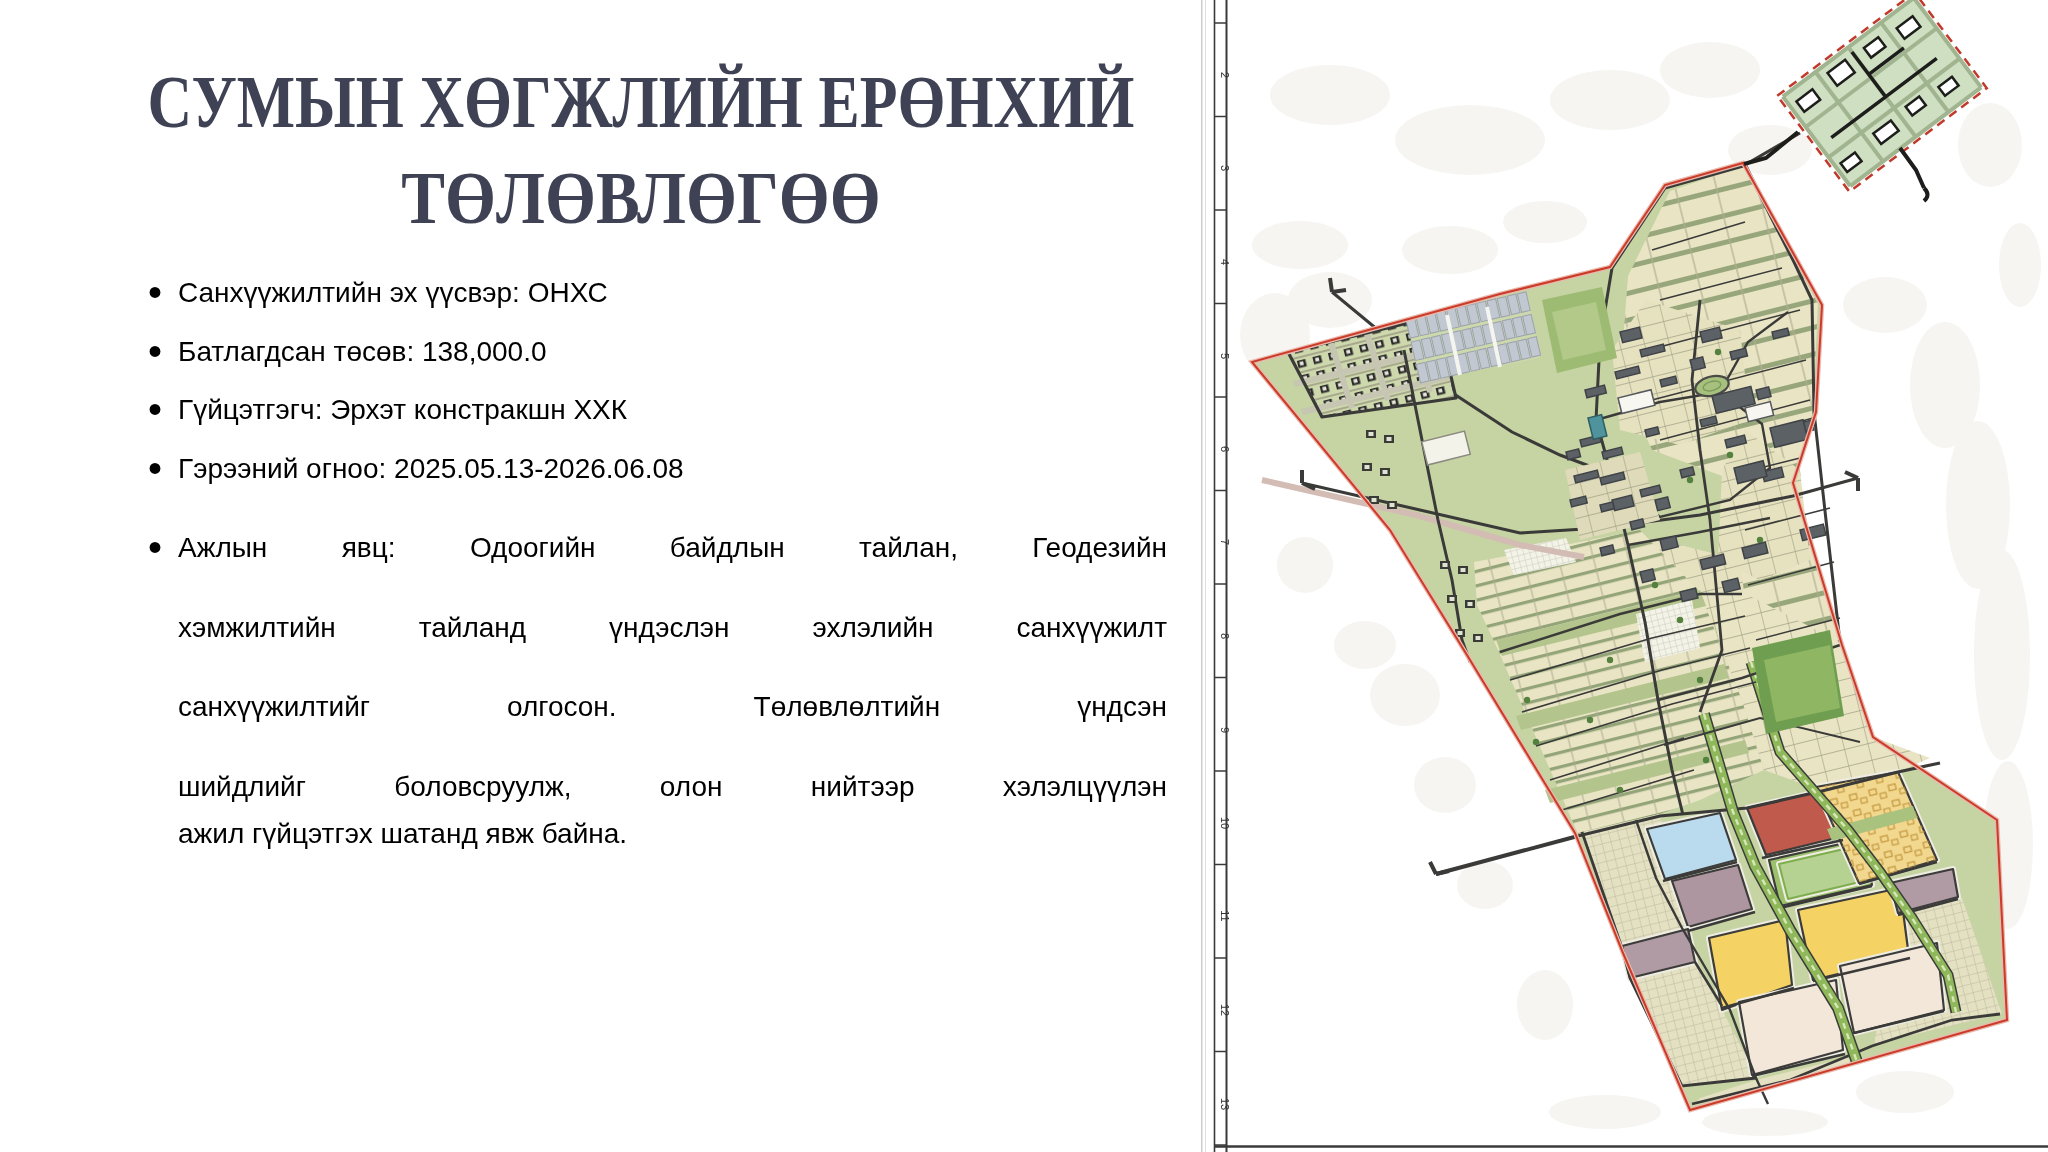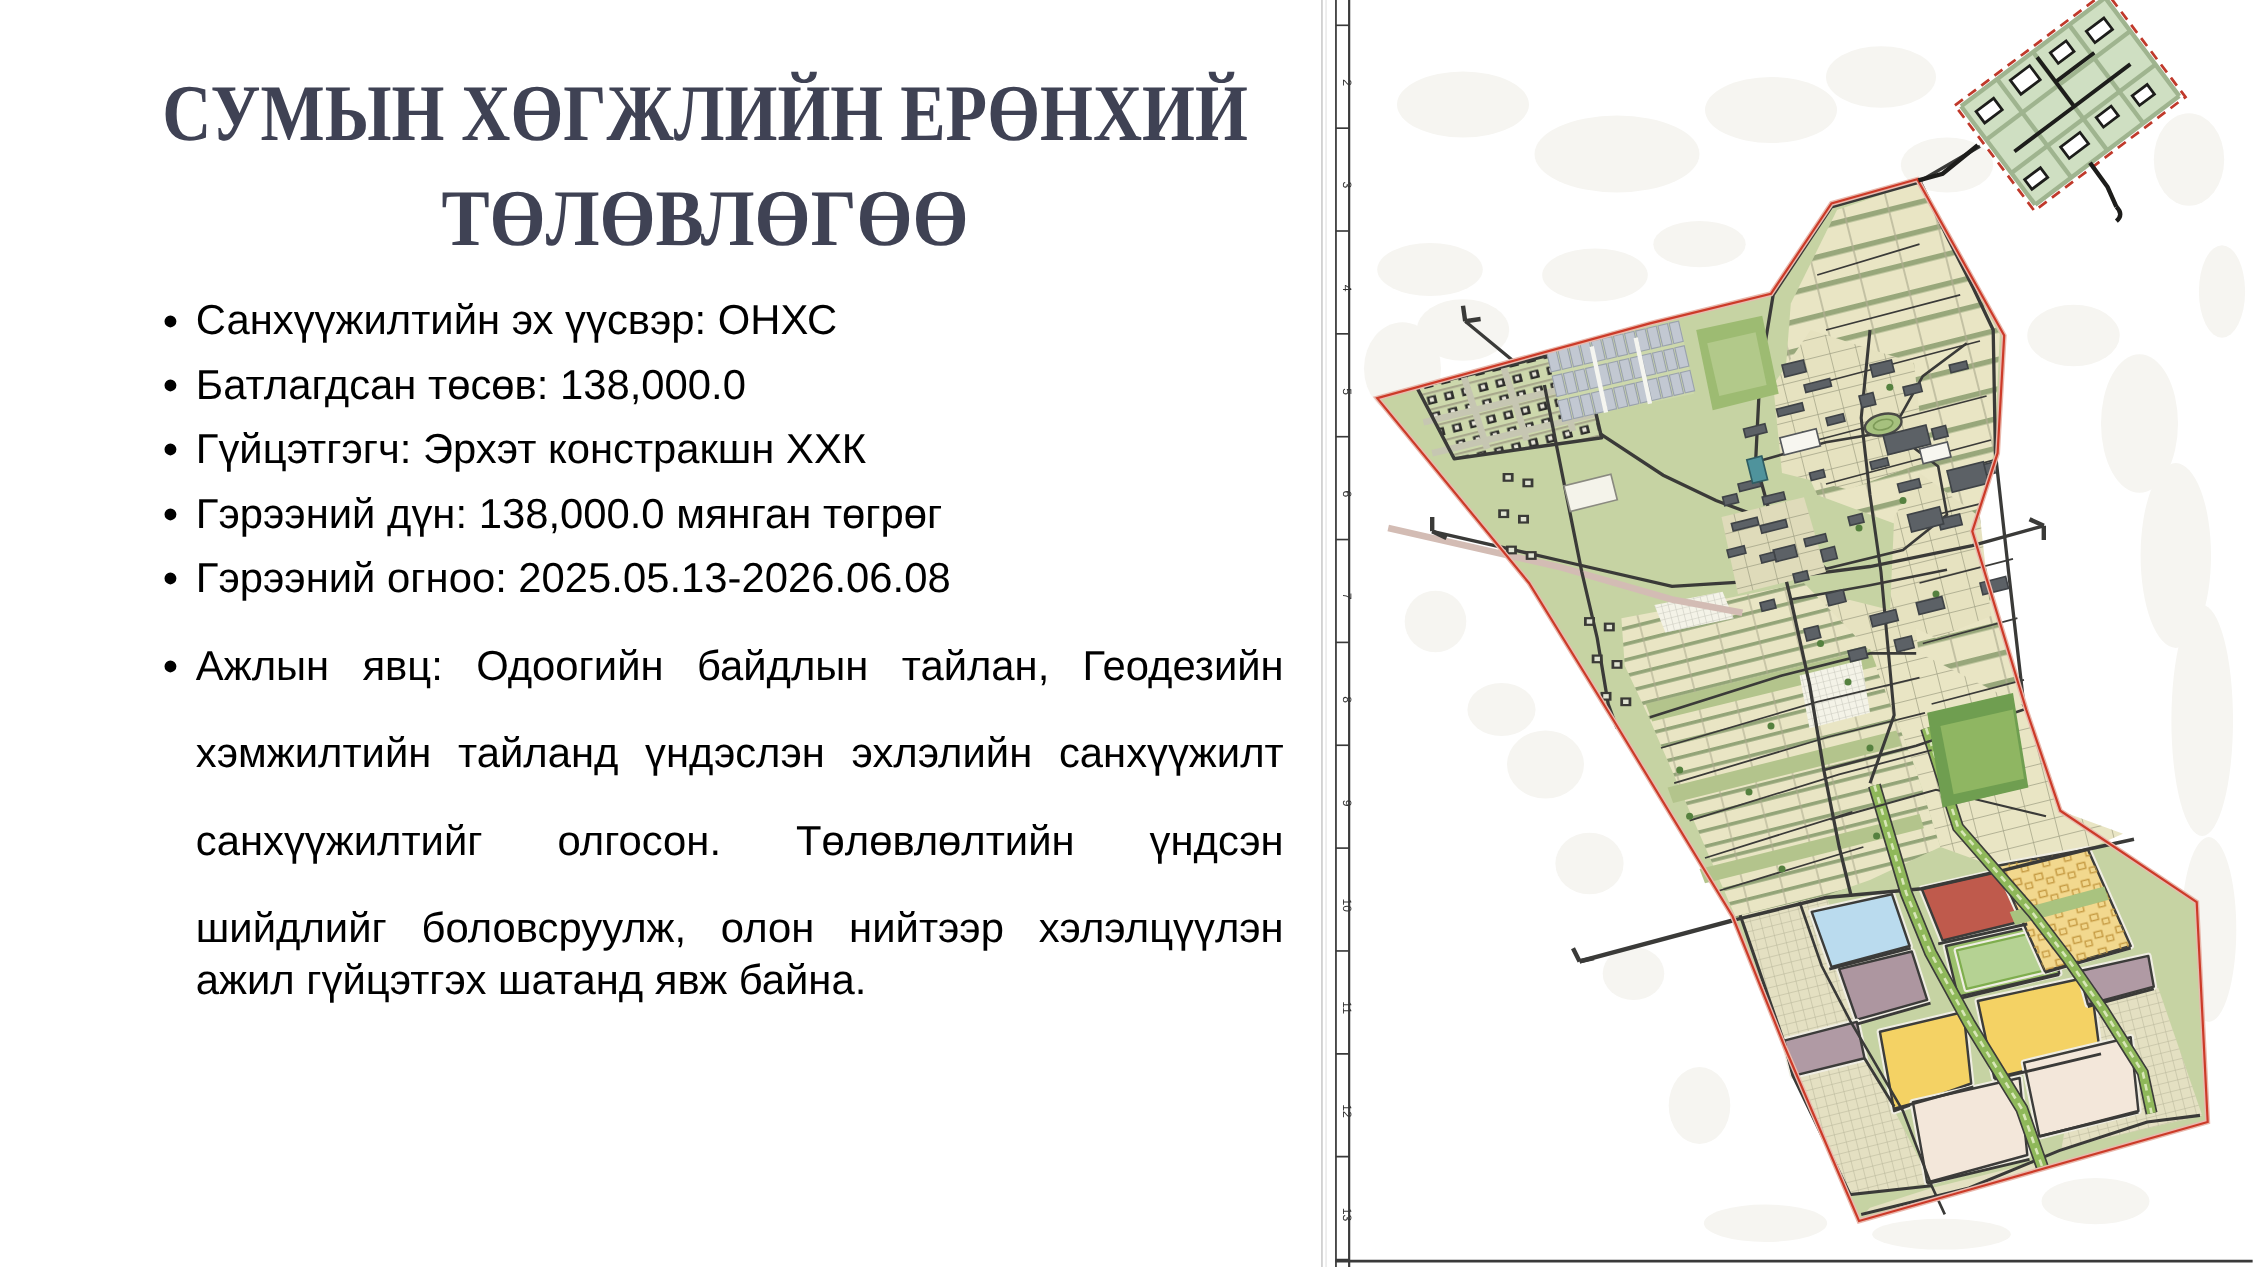--- a/index.html
+++ b/index.html
@@ -4,33 +4,32 @@
 <style>
   html,body{margin:0;padding:0;}
   body{width:2048px;height:1152px;background:#ffffff;overflow:hidden;position:relative;
        font-family:"Liberation Sans",sans-serif;}
   .tl{position:absolute;left:641px;white-space:nowrap;
          font-family:"Liberation Serif",serif;font-weight:bold;color:#3f4254;
          font-size:73px;line-height:96px;}
   #t1{top:55px;transform:scaleX(0.847) translateX(-50%);transform-origin:0 50%;}
   #t2{top:151px;transform:scaleX(0.898) translateX(-50%);transform-origin:0 50%;}
   #bullets{position:absolute;left:178px;top:269px;width:989px;color:#000;}
-  .b{position:relative;font-size:38px;line-height:47.5px;margin-bottom:11px;}
+  .b{position:relative;font-size:28px;line-height:47.5px;margin-bottom:11px;}
   .b:before{content:"\2022";position:absolute;left:-30px;font-size:40px;}
   .j{text-align:justify;text-align-last:justify;margin-top:32px;}
 </style>
 </head>
 <body>
 <div class="tl" id="t1">СУМЫН ХӨГЖЛИЙН ЕРӨНХИЙ</div>
 <div class="tl" id="t2">ТӨЛӨВЛӨГӨӨ</div>
 <div id="bullets">
   <div class="b">Санхүүжилтийн эх үүсвэр: ОНХС</div>
   <div class="b">Батлагдсан төсөв: 138,000.0</div>
   <div class="b">Гүйцэтгэгч: Эрхэт констракшн ХХК</div>
-  <div class="b">Гэрээний дүн: 138,000.0 мянган төгрөг</div>
   <div class="b">Гэрээний огноо: 2025.05.13-2026.06.08</div>
   <div class="b para">
       <div class="j">Ажлын явц: Одоогийн байдлын тайлан, Геодезийн</div>
       <div class="j">хэмжилтийн тайланд үндэслэн эхлэлийн санхүүжилт</div>
       <div class="j">санхүүжилтийг олгосон. Төлөвлөлтийн үндсэн</div>
       <div class="j">шийдлийг боловсруулж, олон нийтээр хэлэлцүүлэн</div>
       <div>ажил гүйцэтгэх шатанд явж байна.</div>
     </div>
 </div>
 <svg id="map" width="2048" height="1152" viewBox="0 0 2048 1152" style="position:absolute;left:0;top:0">

